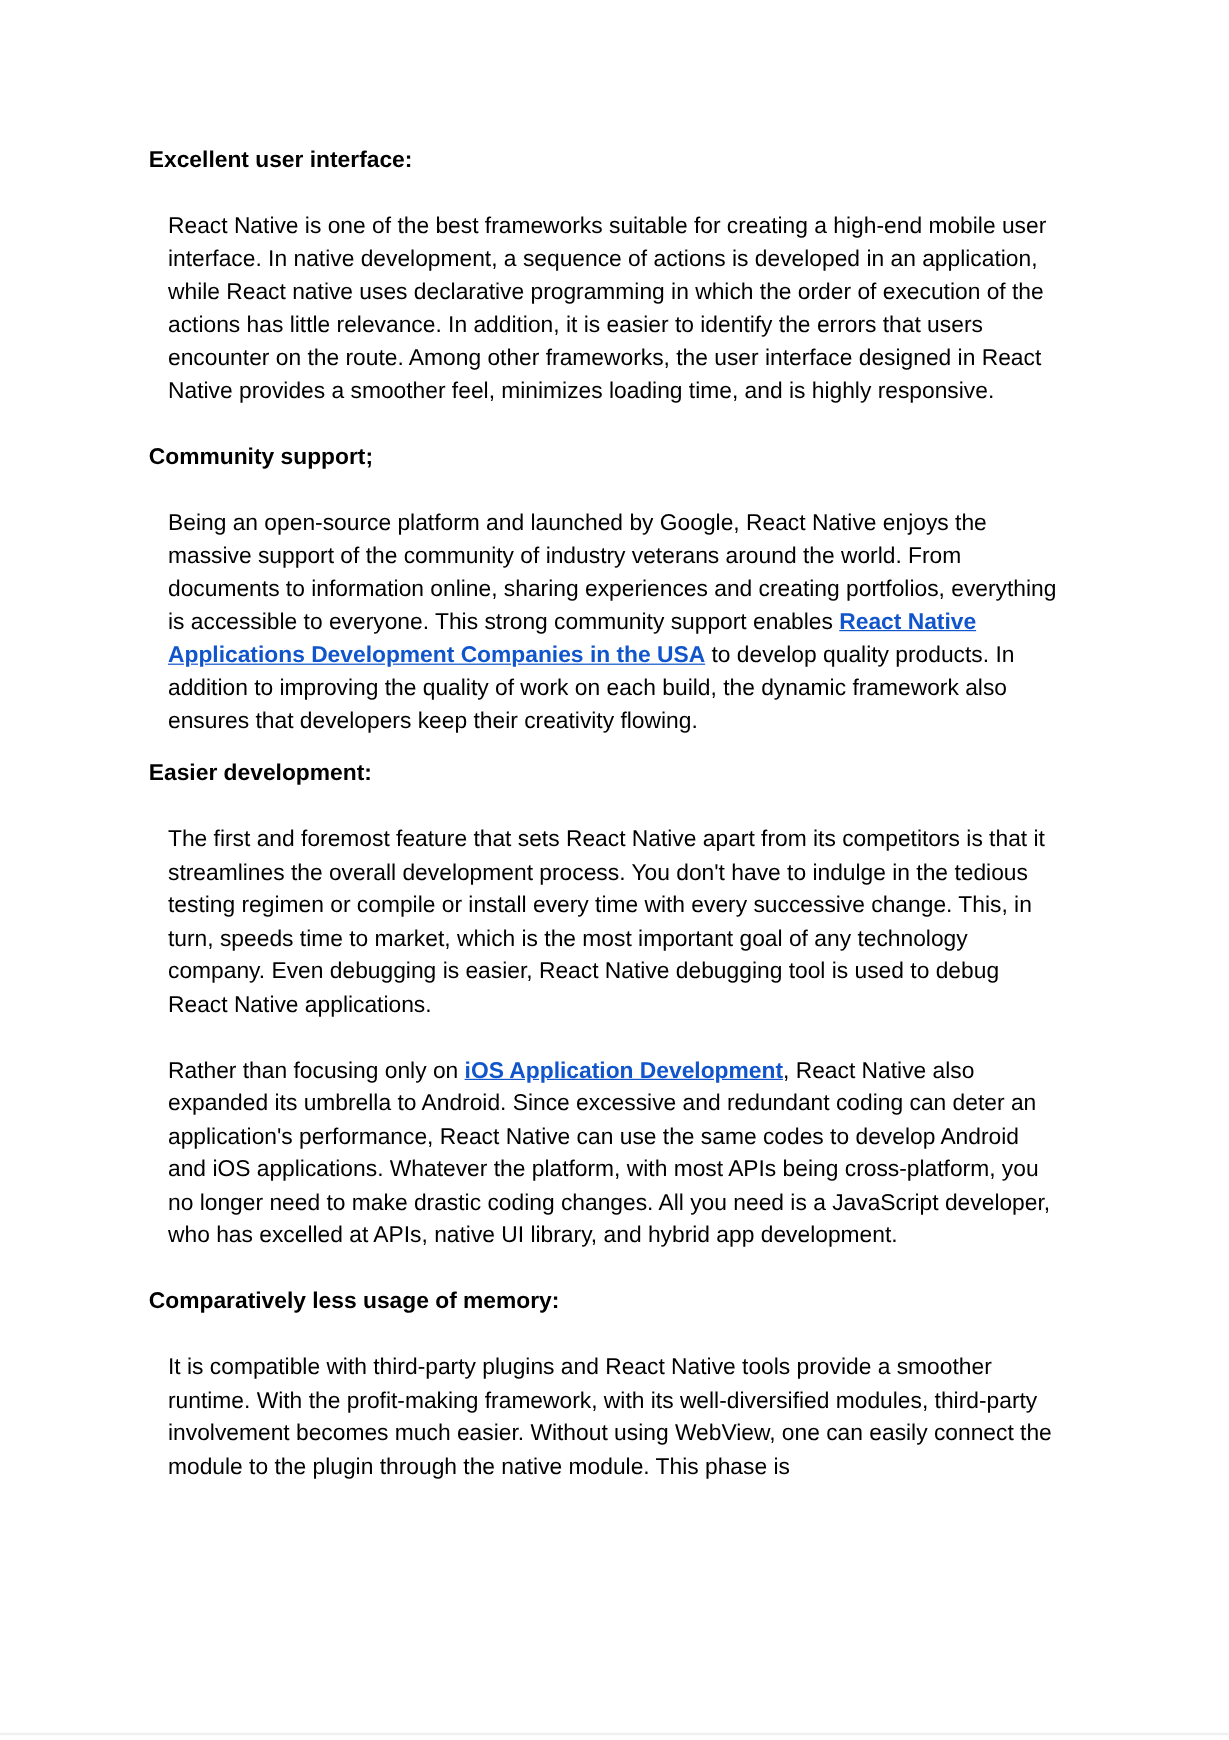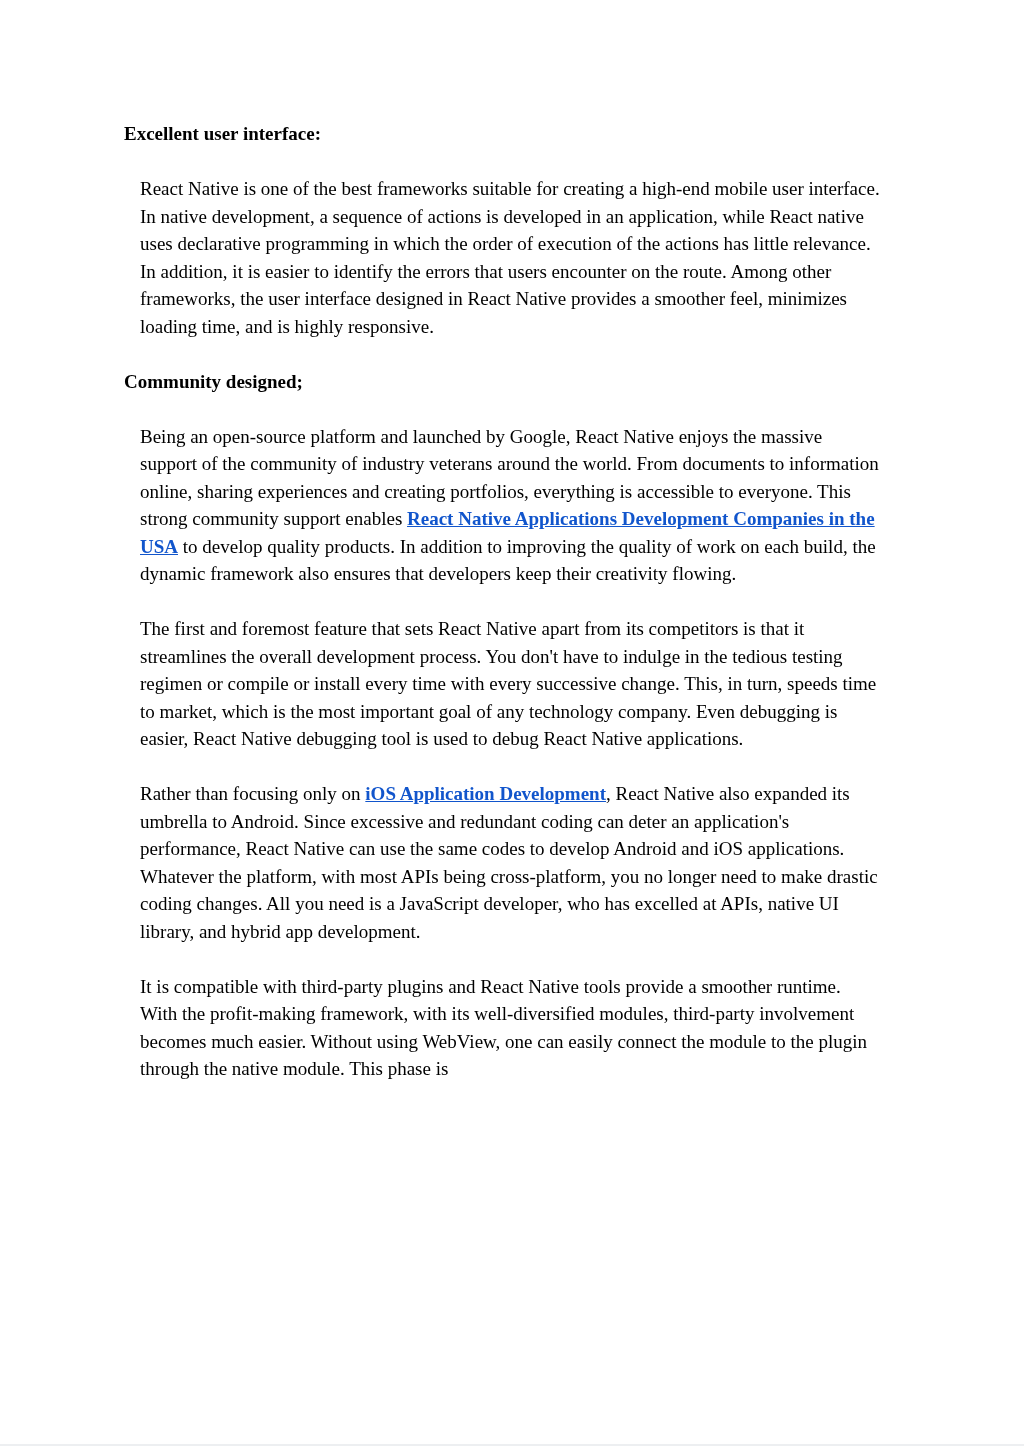--- a/index.html
+++ b/index.html
@@ -6,21 +6,21 @@
     margin: 0;
     padding: 0;
     background: #ffffff;
   }
   .page {
     position: relative;
     width: 1024px;
     height: 1450px;
     background: #ffffff;
     overflow: hidden;
-    font-family: Liberation Serif, serif;
+    font-family: Liberation Sans, sans-serif;
     font-size: 19px;
     line-height: 27.5px;
     color: #000000;
   }
   .doc-body {
     position: absolute;
     top: 120px;
     left: 124px;
     width: 774px;
   }
@@ -47,20 +47,22 @@
     height: 2px;
   }
 </style>
 </head>
 <body>
 
 <div class="page" style="color: rgb(0, 0, 0);">
   <div class="doc-body">
       <div class="heading">Excellent user interface:</div>
       <p class="para gap"><span>React Native is one of the best frameworks suitable for creating a high-end mobile user interface. In native development, a sequence of actions is developed in an application, while React native uses declarative programming in which the order of execution of the actions has little relevance. In addition, it is easier to identify the errors that users encounter on the route. Among other frameworks, the user interface designed in React Native provides a smoother feel, minimizes loading time, and is highly responsive.</span></p>
-      <div class="heading gap">Community designed;</div>
+      <div class="heading gap">Community support;</div>
       <p class="para gap"><span>Being an open-source platform and launched by Google, React Native enjoys the massive support of the community of industry veterans around the world. From documents to information online, sharing experiences and creating portfolios, everything is accessible to everyone. This strong community support enables </span><a class="doclink" href="#" style="color: rgb(17, 85, 204);">React Native Applications Development Companies in the USA</a><span> to develop quality products. In addition to improving the quality of work on each build, the dynamic framework also ensures that developers keep their creativity flowing.</span></p>
+      <div class="heading">Easier development:</div>
       <p class="para gap"><span>The first and foremost feature that sets React Native apart from its competitors is that it streamlines the overall development process. You don't have to indulge in the tedious testing regimen or compile or install every time with every successive change. This, in turn, speeds time to market, which is the most important goal of any technology company. Even debugging is easier, React Native debugging tool is used to debug React Native applications.</span></p>
       <p class="para gap"><span>Rather than focusing only on </span><a class="doclink" href="#" style="color: rgb(17, 85, 204);">iOS Application Development</a><span>, React Native also expanded its umbrella to Android. Since excessive and redundant coding can deter an application's performance, React Native can use the same codes to develop Android and iOS applications. Whatever the platform, with most APIs being cross-platform, you no longer need to make drastic coding changes. All you need is a JavaScript developer, who has excelled at APIs, native UI library, and hybrid app development.</span></p>
+      <div class="heading gap">Comparatively less usage of memory:</div>
       <p class="para gap"><span>It is compatible with third-party plugins and React Native tools provide a smoother runtime. With the profit-making framework, with its well-diversified modules, third-party involvement becomes much easier. Without using WebView, one can easily connect the module to the plugin through the native module. This phase is</span></p>
     </div>
   <div class="bottom-divider" style="background: rgb(237, 239, 241);"></div>
 </div>
 
 </body></html>

